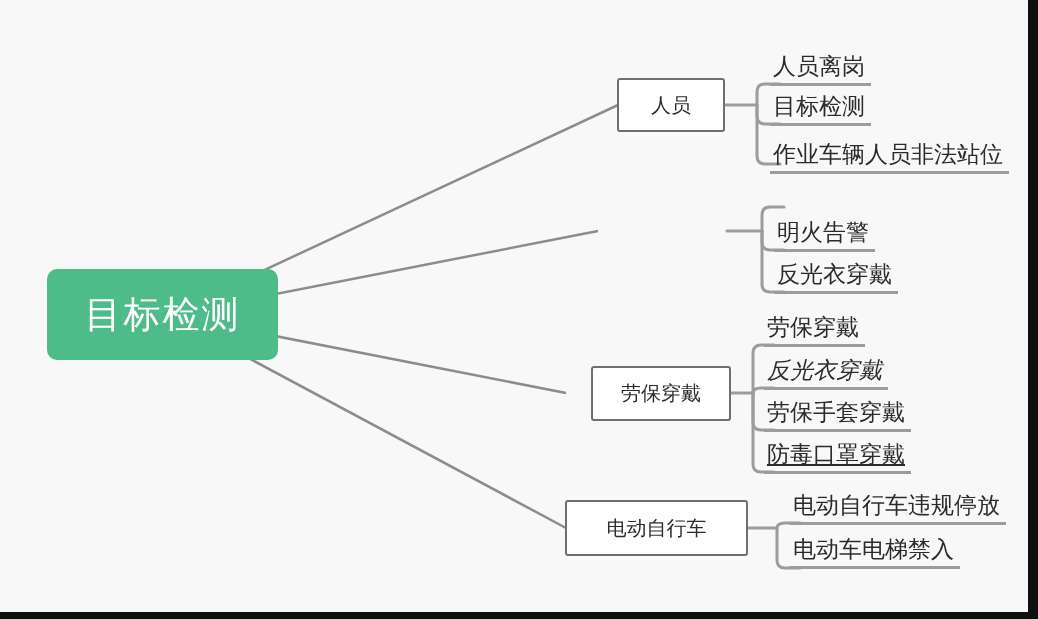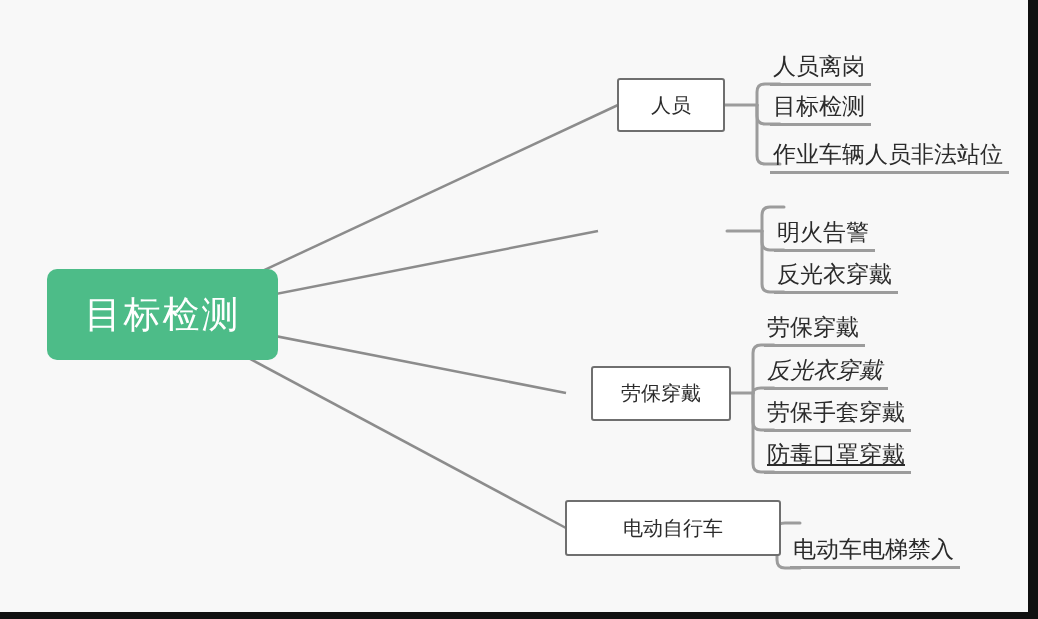--- a/index.html
+++ b/index.html
@@ -75,31 +75,32 @@
       <path d="M748 528 H777"></path>
       <path d="M777 528 Q777 523 785 523 H800"></path>
       <path d="M777 528 V560 Q777 568 785 568 H800"></path>
     </g>
   </svg>
 
   <div class="root-node">目标检测</div>
 
   <div class="branch-node" style="left:617px; top:78px;  width:108px; height:54px;">人员</div>
   <div class="branch-node" style="left:565px; top:366px; width:140px; height:55px;margin-left:26px;">劳保穿戴</div>
-  <div class="branch-node" style="left:565px; top:500px; width:216px; height:56px;">电动自行车</div>
+  <div class="branch-node" style="left:565px; top:500px; width:183px; height:56px;">电动自行车</div>
 
   <div class="leaf" style="left:770px; top:54px;">人员离岗</div>
   <div class="leaf" style="left:770px; top:94px;">目标检测</div>
   <div class="leaf" style="left:770px; top:134px;margin-top:8px;">作业车辆人员非法站位</div>
 
   <div class="leaf" style="left:774px; top:220px;">明火告警</div>
   <div class="leaf" style="left:774px; top:262px;">反光衣穿戴</div>
 
   <div class="leaf" style="left:764px; top:315px;">劳保穿戴</div>
   <div class="leaf" style="left:764px; top:358px;font-style:italic;">反光衣穿戴</div>
   <div class="leaf" style="left:764px; top:400px;">劳保手套穿戴</div>
   <div class="leaf" style="left:764px; top:442px;text-decoration:underline;">防毒口罩穿戴</div>
 
+  <div class="leaf" style="left:790px; top:493px;">电动自行车违规停放</div>
   <div class="leaf" style="left:790px; top:537px;">电动车电梯禁入</div>
 
   <div class="edge-right"></div>
   <div class="edge-bottom"></div>
 </div>
 
 </body></html>

